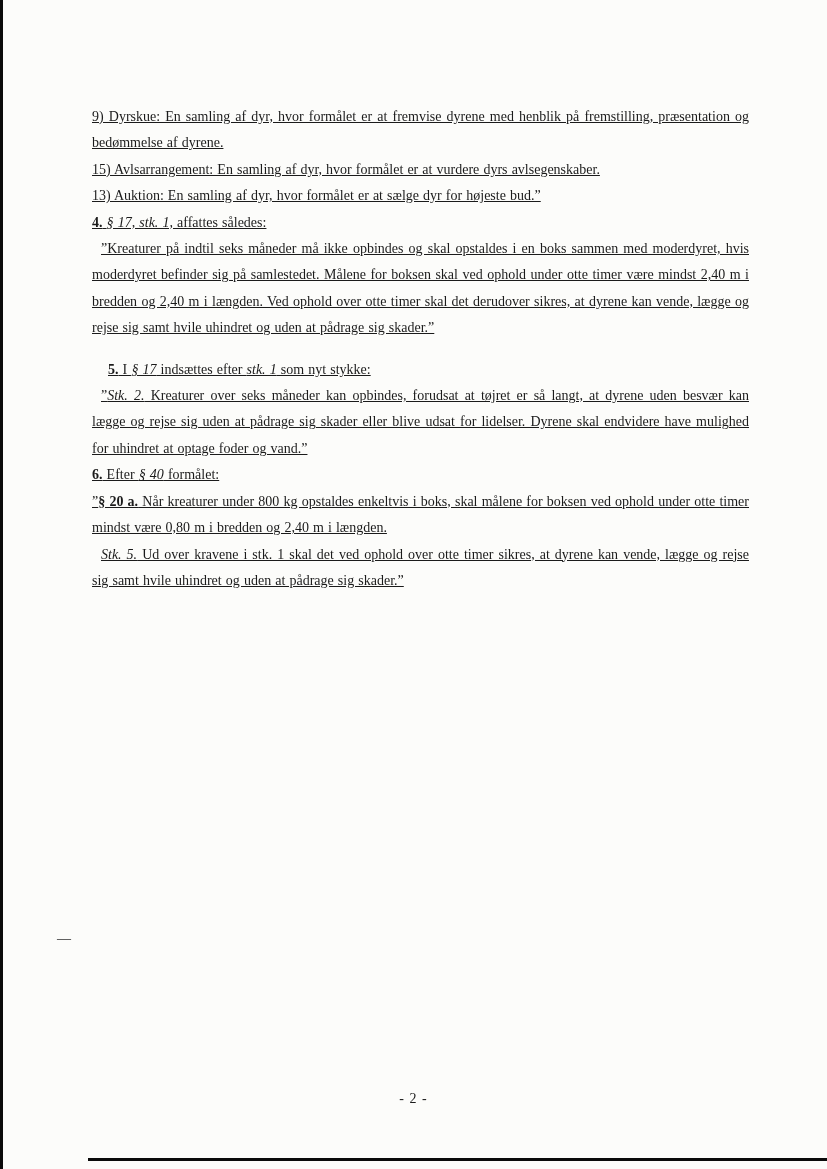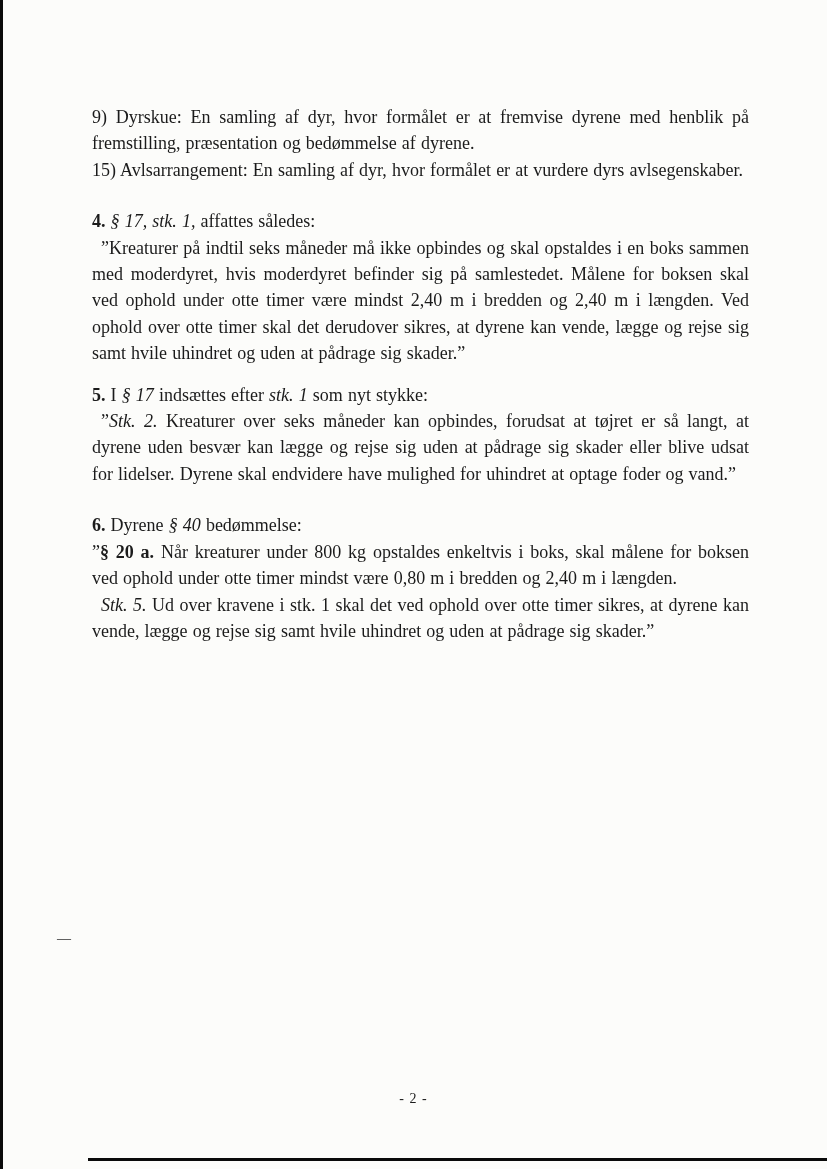--- a/index.html
+++ b/index.html
@@ -13,27 +13,28 @@
     color: #1b1b1b;
   }
   .page { position: absolute; inset: 0; }
   .doc {
     position: absolute;
     left: 92px;
     top: 104px;
     width: 657px;
   }
   .para {
-    font-size: 18px;
+    font-size: 14px;
     line-height: 26.4px;
     text-align: justify;
     word-spacing: 0.6px;
+    text-decoration: underline;
   }
-  .para.mt-sm { margin-top: 15px; }
-  .para.mt-lg { margin-top: 25px; }
+  .para.mt-sm { margin-top: 15px; margin-left: 16px; }
+  .para.mt-lg { }
   .para.indent { text-indent: 9px; }
   .b { font-weight: bold; }
   .i { font-style: italic; }
   .margin-mark {
     position: absolute;
     left: 57px;
     top: 931px;
     font-size: 14px;
     color: #2a2a2a;
   }
@@ -63,25 +64,26 @@
     background: #0a0a0a;
   }
 </style>
 </head>
 <body>
 
 <div class="page">
   <div class="doc">
       <div class="para"><span>9) Dyrskue: En samling af dyr, hvor formålet er at fremvise dyrene med henblik på fremstilling, præsentation og bedømmelse af dyrene.</span></div>
       <div class="para"><span>15) Avlsarrangement: En samling af dyr, hvor formålet er at vurdere dyrs avlsegenskaber.</span></div>
+      <div class="para"><span>13) Auktion: En samling af dyr, hvor formålet er at sælge dyr for højeste bud.”</span></div>
       <div class="para mt-lg"><span class="b">4.</span><span> </span><span class="i">§ 17, stk. 1,</span><span> affattes således:</span></div>
       <div class="para indent"><span>”Kreaturer på indtil seks måneder må ikke opbindes og skal opstaldes i en boks sammen med moderdyret, hvis moderdyret befinder sig på samlestedet. Målene for boksen skal ved ophold under otte timer være mindst 2,40 m i bredden og 2,40 m i længden. Ved ophold over otte timer skal det derudover sikres, at dyrene kan vende, lægge og rejse sig samt hvile uhindret og uden at pådrage sig skader.”</span></div>
       <div class="para mt-sm"><span class="b">5.</span><span> I </span><span class="i">§ 17</span><span> indsættes efter </span><span class="i">stk. 1</span><span> som nyt stykke:</span></div>
       <div class="para indent"><span>”</span><span class="i">Stk. 2.</span><span> Kreaturer over seks måneder kan opbindes, forudsat at tøjret er så langt, at dyrene uden besvær kan lægge og rejse sig uden at pådrage sig skader eller blive udsat for lidelser. Dyrene skal endvidere have mulighed for uhindret at optage foder og vand.”</span></div>
-      <div class="para mt-lg"><span class="b">6.</span><span> Dyrene </span><span class="i">§ 40</span><span> bedømmelse:</span></div>
+      <div class="para mt-lg"><span class="b">6.</span><span> Efter </span><span class="i">§ 40</span><span> formålet:</span></div>
       <div class="para"><span>”</span><span class="b">§ 20 a.</span><span> Når kreaturer under 800 kg opstaldes enkeltvis i boks, skal målene for boksen ved ophold under otte timer mindst være 0,80 m i bredden og 2,40 m i længden.</span></div>
       <div class="para indent"><span class="i">Stk. 5.</span><span> Ud over kravene i stk. 1 skal det ved ophold over otte timer sikres, at dyrene kan vende, lægge og rejse sig samt hvile uhindret og uden at pådrage sig skader.”</span></div>
     </div>
 
   <div class="margin-mark">—</div>
 
   <div class="page-number">- 2 -</div>
 
   <div class="edge-left"></div>
   <div class="edge-bottom"></div>

